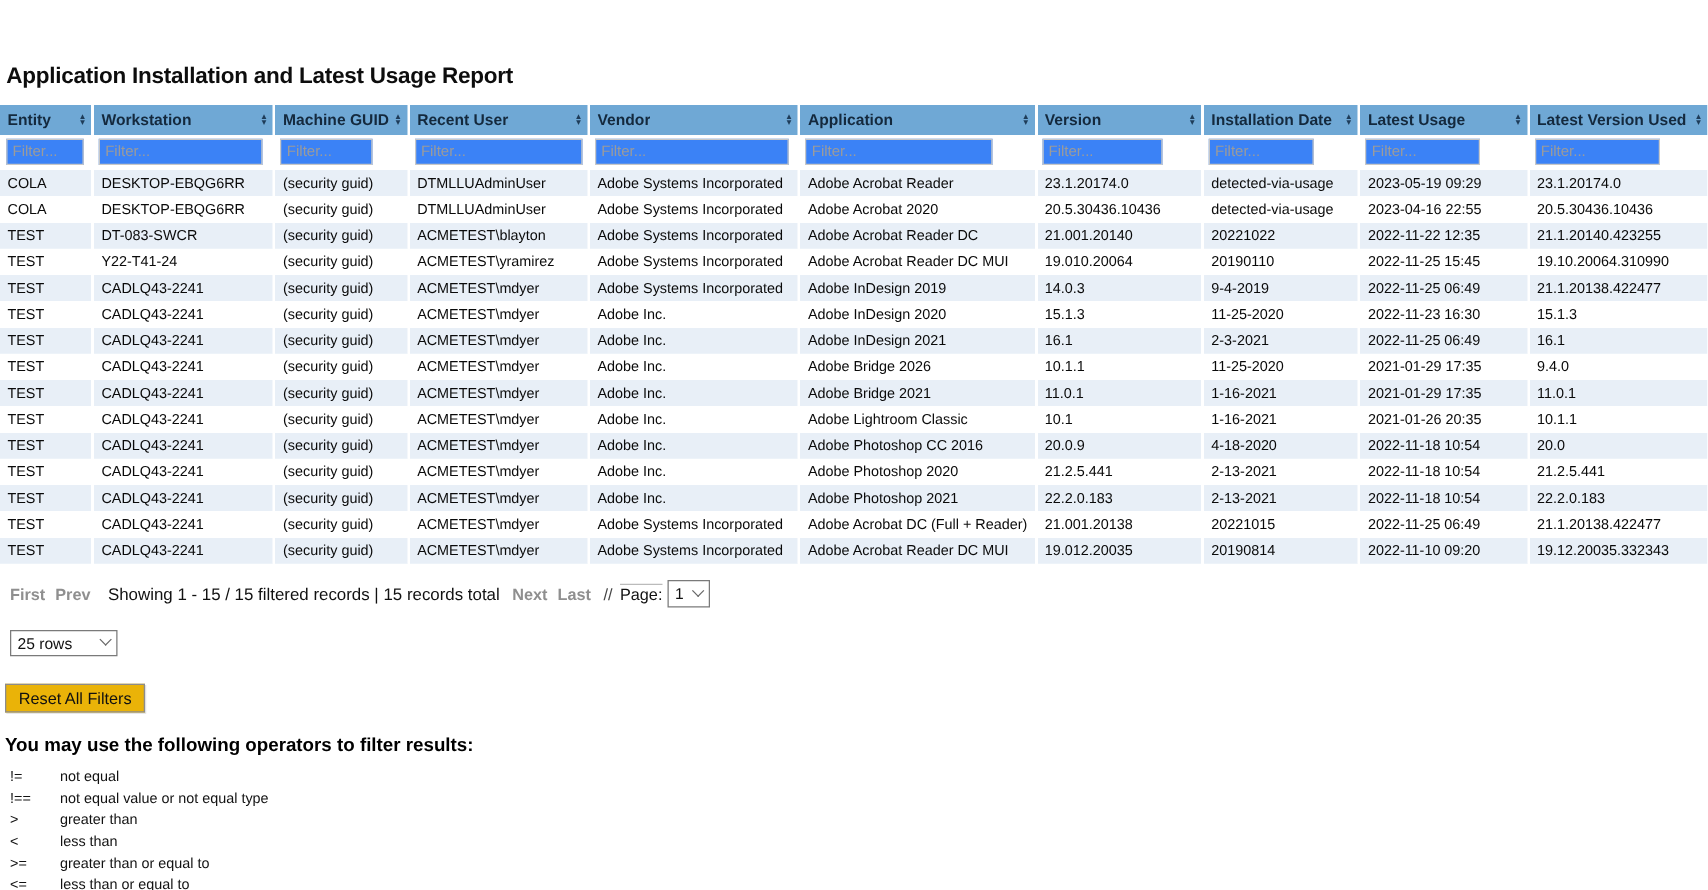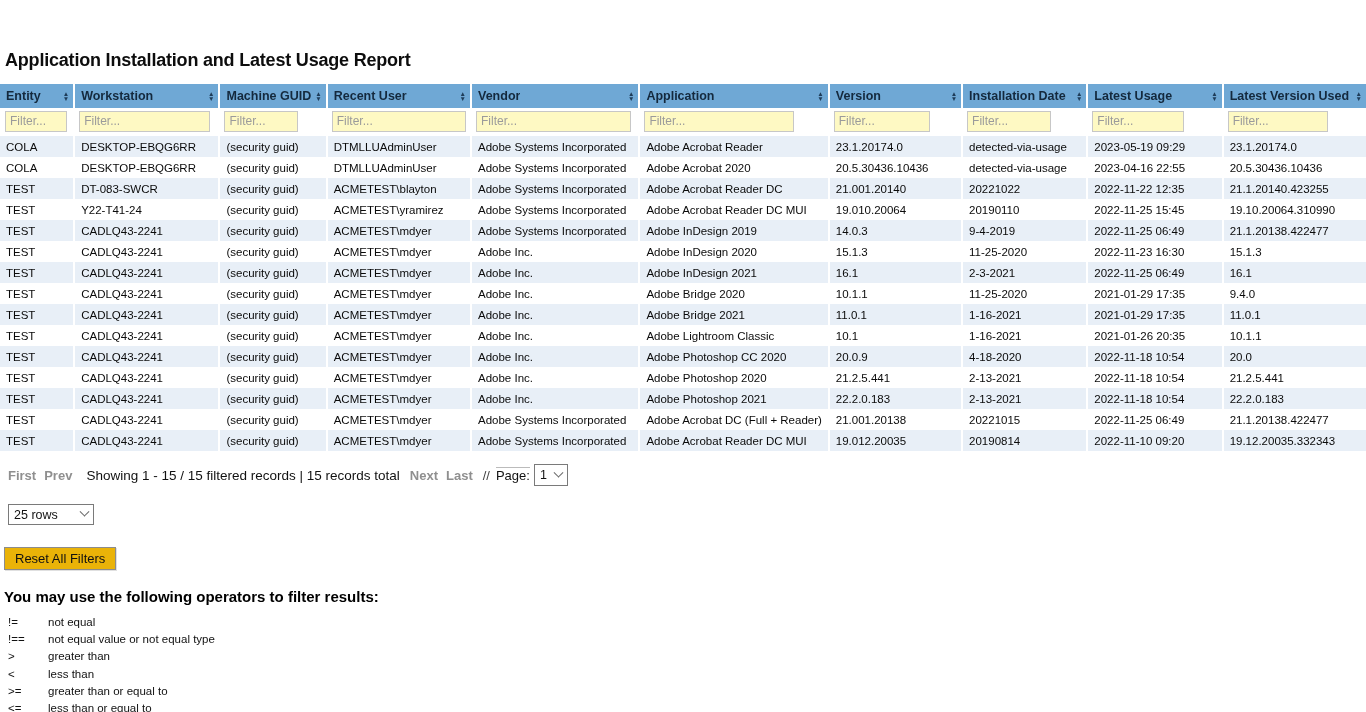--- a/index.html
+++ b/index.html
@@ -25,21 +25,21 @@
     cursor: pointer;
   }
   tr.hdr th:first-child { border-left: none; }
   .th-inner { display: flex; align-items: center; width: 100%; }
   .th-label { flex: 0 1 auto; overflow: hidden; }
   .sort { display: inline-flex; flex-direction: column; margin-left: auto; padding-left: 4px;
           font-size: 6.5px; line-height: 5.5px; color: var(--sort-icon, #1E3C59); font-style: normal; }
 
   tr.flt td { background: #fff; height: 28px; padding: 2px 0 4px 5px; }
   tr.flt input {
-    height: 21px; border: 1px solid #c7c7c7; background: #fef9c3;
+    height: 21px; border: 1px solid #c7c7c7; background: #3b82f6;
     font-family: "Liberation Sans", sans-serif; font-size: 12px; color: #333;
     padding: 0 4px; outline: none;
   }
   tr.flt input::placeholder { color: #9b9b9b; opacity: 1; }
 
   tbody td {
     font-size: 11.5px; color: #0a0a0a; height: 21px;
     padding: 2px 4px 2px 6px; border-left: 2px solid #fff;
   }
   tbody td:first-child { border-left: none; }
@@ -273,21 +273,21 @@
           <td>2-3-2021</td>
           <td>2022-11-25 06:49</td>
           <td>16.1</td>
         </tr>
         <tr class="even">
           <td>TEST</td>
           <td>CADLQ43-2241</td>
           <td>(security guid)</td>
           <td>ACMETEST\mdyer</td>
           <td>Adobe Inc.</td>
-          <td>Adobe Bridge 2020</td>
+          <td>Adobe Bridge 2026</td>
           <td>10.1.1</td>
           <td>11-25-2020</td>
           <td>2021-01-29 17:35</td>
           <td>9.4.0</td>
         </tr>
         <tr class="odd">
           <td>TEST</td>
           <td>CADLQ43-2241</td>
           <td>(security guid)</td>
           <td>ACMETEST\mdyer</td>
@@ -309,21 +309,21 @@
           <td>1-16-2021</td>
           <td>2021-01-26 20:35</td>
           <td>10.1.1</td>
         </tr>
         <tr class="odd">
           <td>TEST</td>
           <td>CADLQ43-2241</td>
           <td>(security guid)</td>
           <td>ACMETEST\mdyer</td>
           <td>Adobe Inc.</td>
-          <td>Adobe Photoshop CC 2020</td>
+          <td>Adobe Photoshop CC 2016</td>
           <td>20.0.9</td>
           <td>4-18-2020</td>
           <td>2022-11-18 10:54</td>
           <td>20.0</td>
         </tr>
         <tr class="even">
           <td>TEST</td>
           <td>CADLQ43-2241</td>
           <td>(security guid)</td>
           <td>ACMETEST\mdyer</td>

